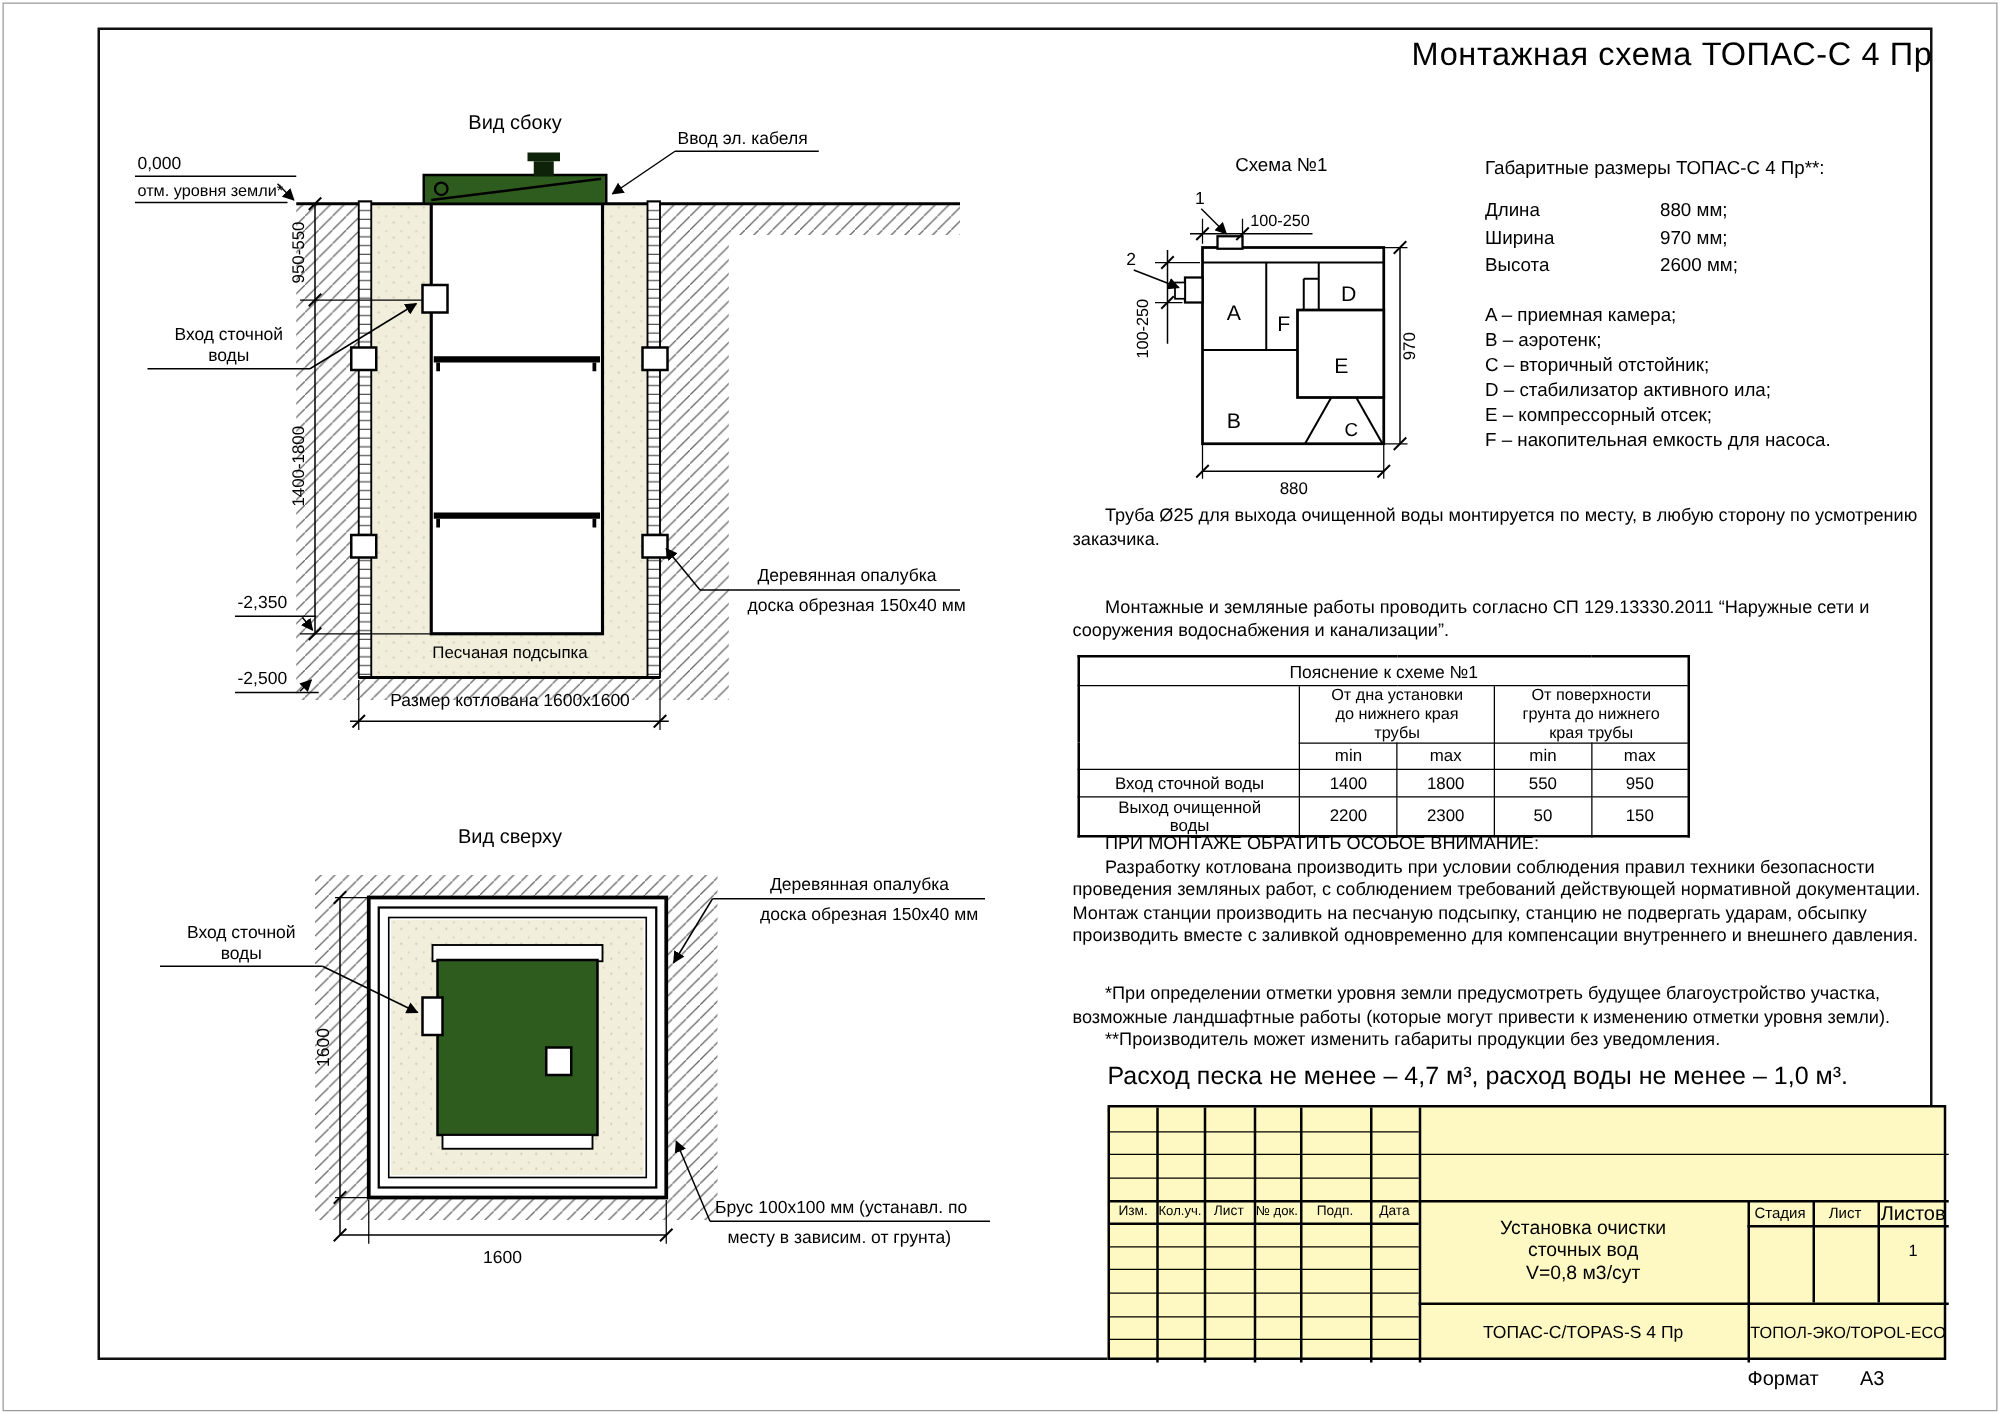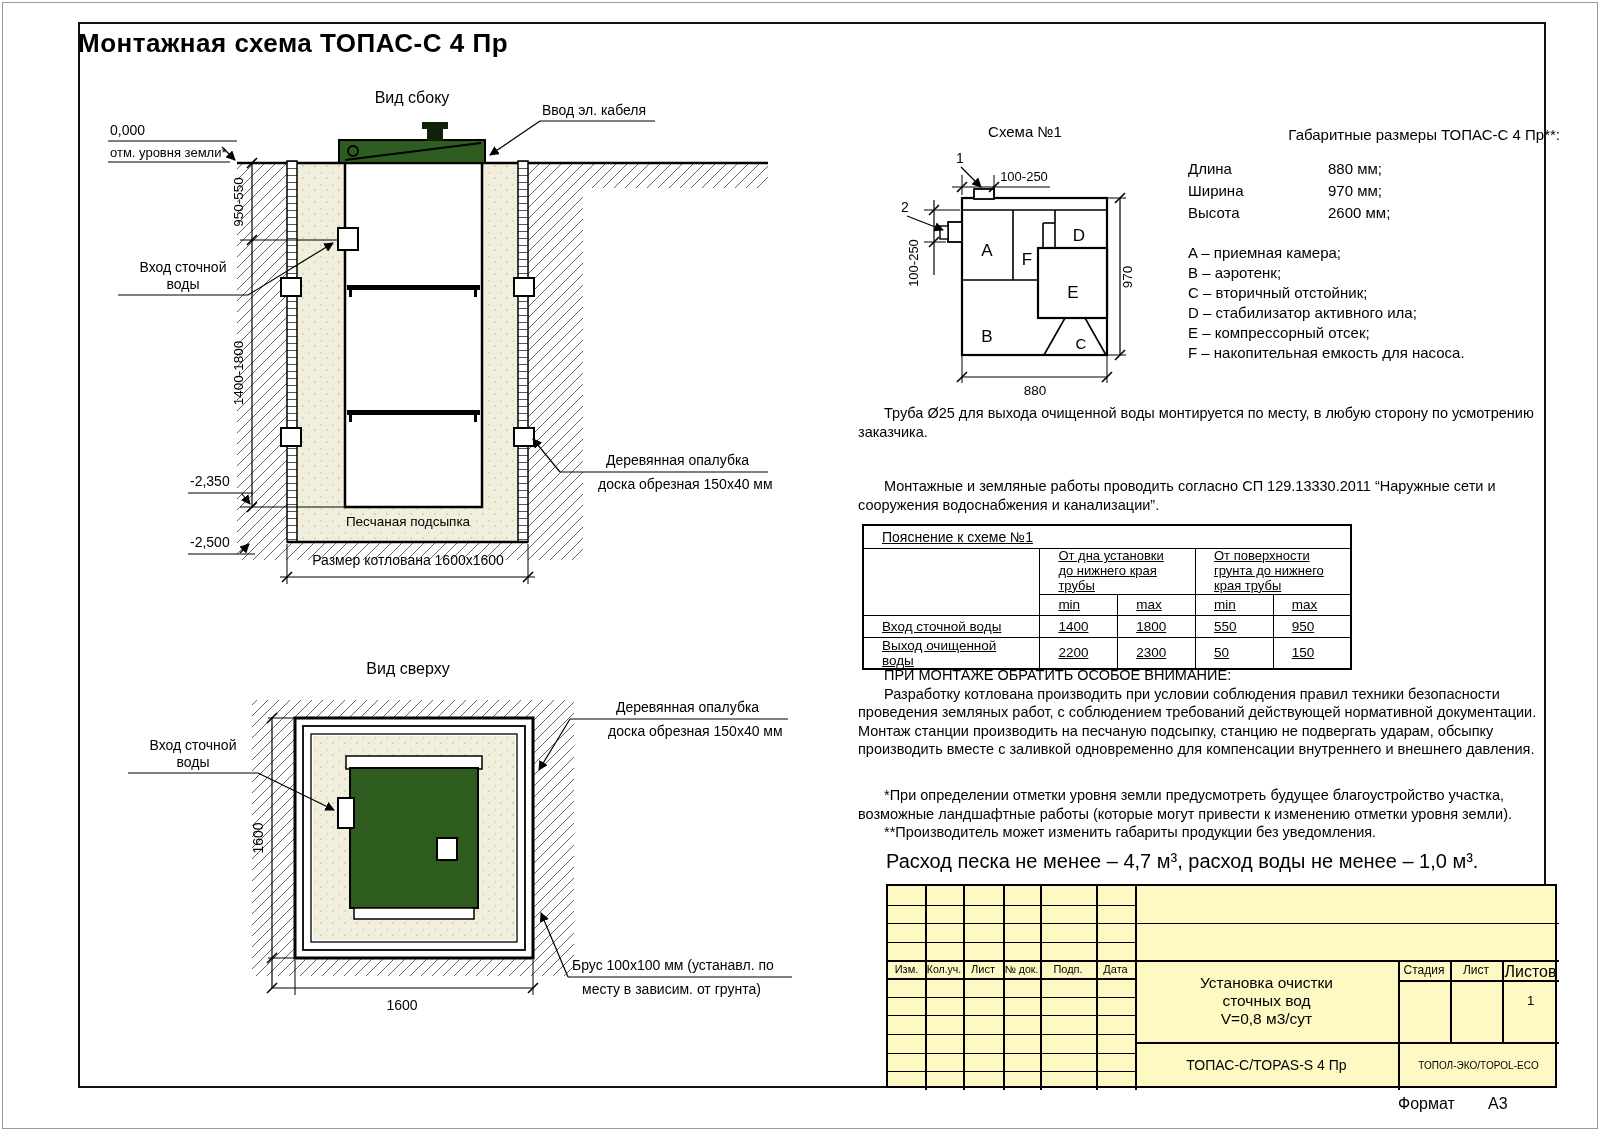--- a/index.html
+++ b/index.html
@@ -2,38 +2,38 @@
 <html><head>
 <meta charset="utf-8">
 <style>
   html,body{margin:0;padding:0;background:#fff;}
   #sheet{position:relative;width:1600px;height:1131px;background:#fff;overflow:hidden;
          font-family:"Liberation Sans",sans-serif;color:#000;}
   .abs{position:absolute;}
   .border1{position:absolute;inset:2px;border:1px solid #9a9a9a;pointer-events:none;}
   .frame{position:absolute;left:78px;top:22px;width:1468px;height:1066px;
          border:2.5px solid #111;box-sizing:border-box;}
-  .page-title{position:absolute;left:78px;top:28px;width:1468px;text-align:left;
-              font-size:26px;letter-spacing:.5px;font-weight:bold;}
+  .page-title{position:absolute;left:78px;top:28px;width:1468px;text-align:right;
+              font-size:26px;letter-spacing:.5px;}
   svg text{font-family:"Liberation Sans",sans-serif;fill:#000;}
   
   .specs{position:absolute;left:1188px;top:126px;width:372px;font-size:15px;line-height:1.2;}
-  .specs .sp-title{margin-bottom:16px;text-align:right;}
+  .specs .sp-title{margin-bottom:16px;}
   .specs .row{height:22px;}
   .specs .row .nm{display:inline-block;width:140px;}
   .specs .legend{margin-top:18px;}
   .specs .legend div{height:20px;}
   .note{position:absolute;left:858px;width:692px;font-size:14.5px;line-height:1.28;}
   .note p{margin:0;text-indent:26px;}
   .consume{position:absolute;left:886px;top:850px;font-size:20px;
            border-bottom:1.5px solid #000;padding-bottom:15px;}
   
   .ntable{position:absolute;left:862px;top:524px;}
   table.nt{border-collapse:collapse;width:490px;font-size:13.5px;border:2.5px solid #000;}
-  table.nt td{border:1.5px solid #000;text-align:left;padding:0 18px;text-decoration:underline;}
+  table.nt td{border:1.5px solid #000;text-align:center;padding:0 18px;}
   td.t-title{height:22px;font-size:14px;}
   td.t-group{height:36px;font-size:13px;line-height:1.15;}
   td.t-mm{height:20px;}
   td.t-data{height:21px;}
   
   .stamp{position:absolute;left:886px;top:884px;width:671px;height:204px;
          border:2px solid #000;box-sizing:border-box;background:#fef9c3;}
   .stamp .vl,.stamp .hl{position:absolute;background:#000;}
   .stamp .cell{position:absolute;display:flex;align-items:center;justify-content:center;
                text-align:center;}
@@ -417,18 +417,18 @@
     <div class="cell" style="left:247px;top:74px;width:263px;height:82px;flex-direction:column;font-size:15.5px;line-height:1.18">
       <div>Установка очистки</div>
       <div>сточных вод</div>
       <div>V=0,8 м3/сут</div>
     </div>
     <div class="cell" style="left:510px;top:74px;width:52px;height:20px;font-size:12px">Стадия</div>
     <div class="cell" style="left:562px;top:74px;width:52px;height:20px;font-size:12px">Лист</div>
     <div class="cell" style="left:614px;top:74px;width:57px;height:24px;font-size:16px">Листов</div>
     <div class="cell" style="left:614px;top:94px;width:57px;height:40px;font-size:13px">1</div>
     <div class="cell" style="left:247px;top:156px;width:263px;height:46px;font-size:14px">ТОПАС-С/TOPAS-S 4 Пр</div>
-    <div class="cell" style="left:510px;top:156px;width:161px;height:46px;font-size:10px">ТОПОЛ-ЭКО/TOPOL-ECO</div>
+    <div class="cell" style="left:510px;top:156px;width:161px;height:46px;font-size:13px">ТОПОЛ-ЭКО/TOPOL-ECO</div>
   </div>
 
   <span class="fmt" style="left:1398px">Формат</span>
   <span class="fmt" style="left:1488px">А3</span>
 </div>
 
 </body></html>

